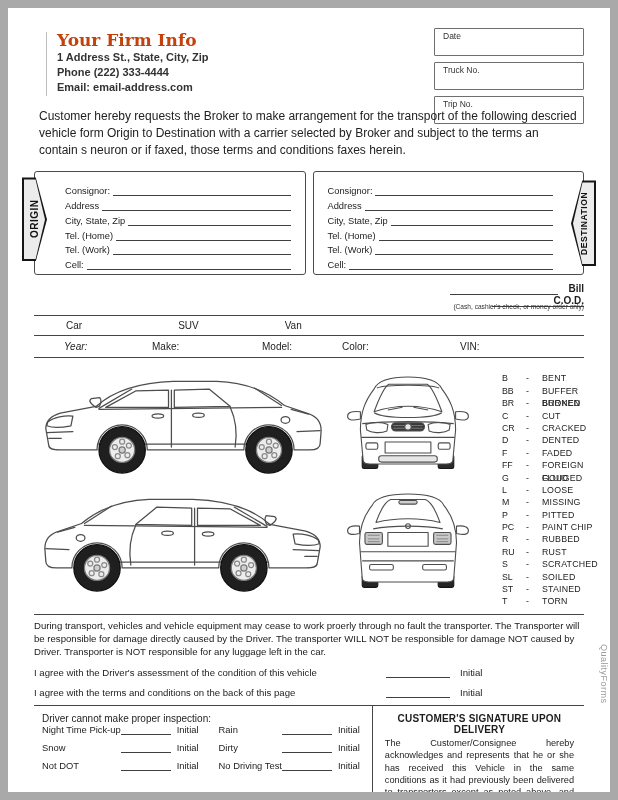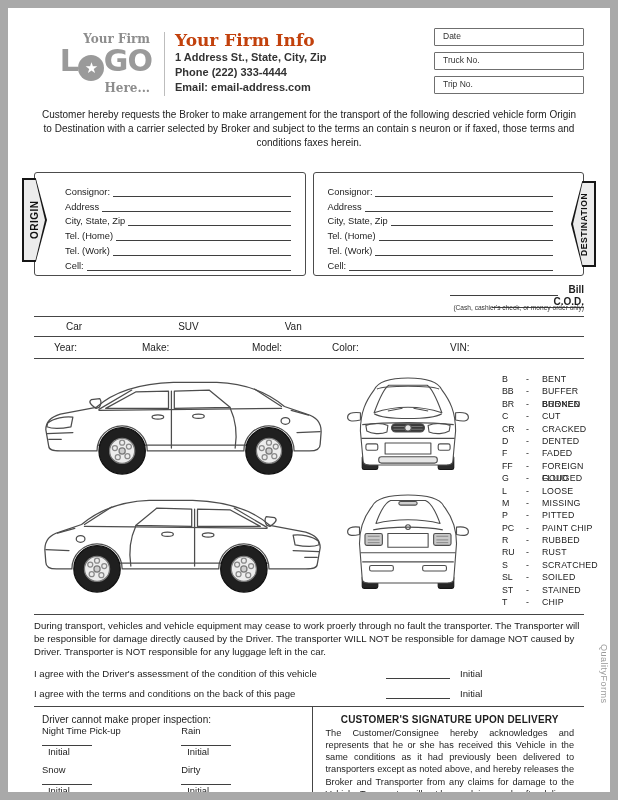--- a/index.html
+++ b/index.html
@@ -15,23 +15,23 @@
   .logo-top{font-size:12px;font-weight:bold;margin-right:2px;}
   .logo-main{font-size:30px;font-weight:800;letter-spacing:-1px;color:#9a9a9a;font-family:"DejaVu Sans",sans-serif;line-height:30px;}
   .logo-o{display:inline-block;width:26px;height:26px;border-radius:50%;background:#9a9a9a;color:#fff;
           text-align:center;line-height:26px;font-size:15px;vertical-align:-2px;}
   .logo-bottom{font-size:12px;font-weight:bold;margin-right:2px;}
   .hdr-divider{border-left:1px solid #bdbdbd;height:64px;margin:8px 10px 0 12px;}
   .firm{padding-top:6px;}
   .firm-name{font-family:"DejaVu Serif",serif;font-weight:bold;font-size:17px;color:#c2410c;line-height:20px;}
   .firm-line{font-size:11px;font-weight:600;color:#333;line-height:15px;}
   .hdr-boxes{margin-left:auto;width:150px;display:flex;flex-direction:column;gap:6px;padding-top:4px;}
-  .hdr-box{border:1px solid #6f6f6f;height:18px;border-radius:1px;font-size:8.5px;color:#333;padding:2px 0 0 8px;box-sizing:border-box;background:#fff;}
-  
-  .intro{width:540px;margin:6px auto 22px;text-align:center;font-size:10px;line-height:1.4;color:#222;}
+  .hdr-box{border:1px solid #6f6f6f;height:28px;border-radius:1px;font-size:8.5px;color:#333;padding:2px 0 0 8px;box-sizing:border-box;background:#fff;}
+  
+  .intro{width:540px;margin:6px auto 13px;font-size:12px;line-height:1.4;color:#222;}
   
   .consign-row{display:flex;gap:7px;}
   .consign-box{flex:1;border:1.6px solid #4c4c4c;border-radius:3px;height:104px;box-sizing:border-box;
                position:relative;padding:9px 14px 0 14px;background:#fff;}
   .consign-box.origin{padding-left:30px;}
   .consign-box.dest{padding-right:30px;}
   .f-row{display:flex;align-items:flex-end;height:14.8px;}
   .f-label{font-size:9.3px;color:#222;white-space:nowrap;}
   .wline{flex:1;border-bottom:1px solid #3f3f3f;height:10px;margin-left:3px;}
   .tab{position:absolute;width:25px;top:5px;bottom:13px;}
@@ -54,41 +54,41 @@
   .pay-label{font-size:10px;font-weight:bold;}
   .pay-line{border-bottom:1px solid #3f3f3f;height:10px;}
   .bill-line{width:108px;margin-right:26px;}
   .cod-line{width:92px;}
   .pay-note{position:absolute;right:0;top:20px;font-size:6.6px;color:#333;}
   
   .vt-row{border-top:1.5px solid #454545;display:flex;align-items:center;height:19px;font-size:10px;margin-top:10px;}
   .vt-car{margin-left:32px;} .vt-suv{margin-left:96px;} .vt-van{margin-left:86px;}
   .vd-row{border-top:1.5px solid #454545;border-bottom:1.5px solid #454545;display:flex;align-items:center;height:21px;font-size:10px;}
   .vd-row span{display:block;}
-  .vd-year{margin-left:20px;width:56px;} .vd-make{width:110px;padding-left:32px;} .vd-model{width:80px;} .vd-color{width:118px;}
+  .vd-year{margin-left:30px;width:56px;font-style:italic;} .vd-make{width:110px;padding-left:32px;} .vd-model{width:80px;} .vd-color{width:118px;}
   
   .diagrams{display:flex;margin-top:4px;border-bottom:1.5px solid #454545;padding-bottom:6px;}
   .sideviews{width:298px;display:flex;flex-direction:column;gap:4px;}
   .endviews{width:142px;display:flex;flex-direction:column;gap:10px;padding-top:4px;margin-left:6px;}
   .legend{flex:1;padding:10px 0 0 24px;}
   .lg-row{display:flex;font-size:8.8px;color:#222;height:12.4px;line-height:12.4px;}
   .lg-code{width:24px;} .lg-sep{width:16px;} .lg-desc{flex:1;letter-spacing:.2px;}
   svg{display:block;}
   
   .note{font-size:9.6px;line-height:1.34;margin-top:5px;color:#1a1a1a;}
   .agree{display:flex;align-items:flex-end;font-size:9.6px;height:17px;margin-top:3px;}
   .agree-label{width:352px;}
   .agree-line{width:64px;border-bottom:1px solid #3f3f3f;height:10px;margin-right:10px;}
   
   .bottom{display:flex;border-top:1.5px solid #454545;margin-top:7px;min-height:138px;}
   .b-left{flex:1.04;border-right:1.3px solid #454545;padding:7px 12px 6px 8px;display:flex;flex-direction:column;}
   .b-right{flex:1;padding:5px 10px 6px 12px;display:flex;flex-direction:column;}
   .insp-head{font-size:10px;margin-bottom:0;}
   .insp-grid{display:grid;grid-template-columns:1fr 1fr;column-gap:20px;row-gap:7px;}
-  .insp-cell{display:flex;align-items:flex-start;font-size:9.4px;flex-direction:column;}
+  .insp-cell{display:flex;align-items:flex-end;font-size:9.4px;}
   .insp-lbl{flex:1;white-space:nowrap;}
   .insp-line{width:50px;border-bottom:1px solid #3f3f3f;height:9px;}
   .insp-init{margin-left:6px;}
   .del-head{font-size:10px;font-weight:bold;text-align:center;letter-spacing:.2px;margin:2px 0 2px;}
   .del-body{font-size:9.2px;line-height:1.32;text-align:justify;}
   .watermark{position:absolute;right:1px;top:636px;writing-mode:vertical-rl;font-size:9px;color:#9a9a9a;letter-spacing:.5px;}
 </style>
 </head>
 <body>
 
@@ -132,25 +132,20 @@
         <circle cx="239" cy="82.5" r="2.6" stroke="#8a8a8a"></circle>
       </g>
     </g>
   </defs>
 </svg>
 
 <div class="frame">
   <div class="content">
 
     <div class="header">
-      <div class="logo-block">
-        <div class="logo-top">Your Firm</div>
-        <div class="logo-main"><span>L</span><span class="logo-o">★</span><span>GO</span></div>
-        <div class="logo-bottom">Here...</div>
-      </div>
       <div class="hdr-divider"></div>
       <div class="firm">
         <div class="firm-name">Your Firm Info</div>
         <div class="firm-line">1 Address St., State, City, Zip</div>
         <div class="firm-line">Phone (222) 333-4444</div>
         <div class="firm-line">Email: email-address.com</div>
       </div>
       <div class="hdr-boxes">
         <div class="hdr-box">Date</div>
         <div class="hdr-box">Truck No.</div>
@@ -384,21 +379,21 @@
             <span class="lg-desc">SOILED</span>
           </div>
         <div class="lg-row">
             <span class="lg-code">ST</span>
             <span class="lg-sep">-</span>
             <span class="lg-desc">STAINED</span>
           </div>
         <div class="lg-row">
             <span class="lg-code">T</span>
             <span class="lg-sep">-</span>
-            <span class="lg-desc">CHIP</span>
+            <span class="lg-desc">TORN</span>
           </div>
       </div>
     </div>
 
     <div class="note">During transport, vehicles and vehicle equipment may cease to work proerly through no fault the transporter. The Transporter will be responsible for damage directly caused by the Driver. The transporter WILL NOT be responsible for damage NOT caused by Driver. Transporter is NOT responsible for any luggage left in the car.</div>
     <div class="agree">
       <span class="agree-label">I agree with the Driver's assessment of the condition of this vehicle</span>
       <span class="agree-line"></span>
       <span>Initial</span>
     </div>

